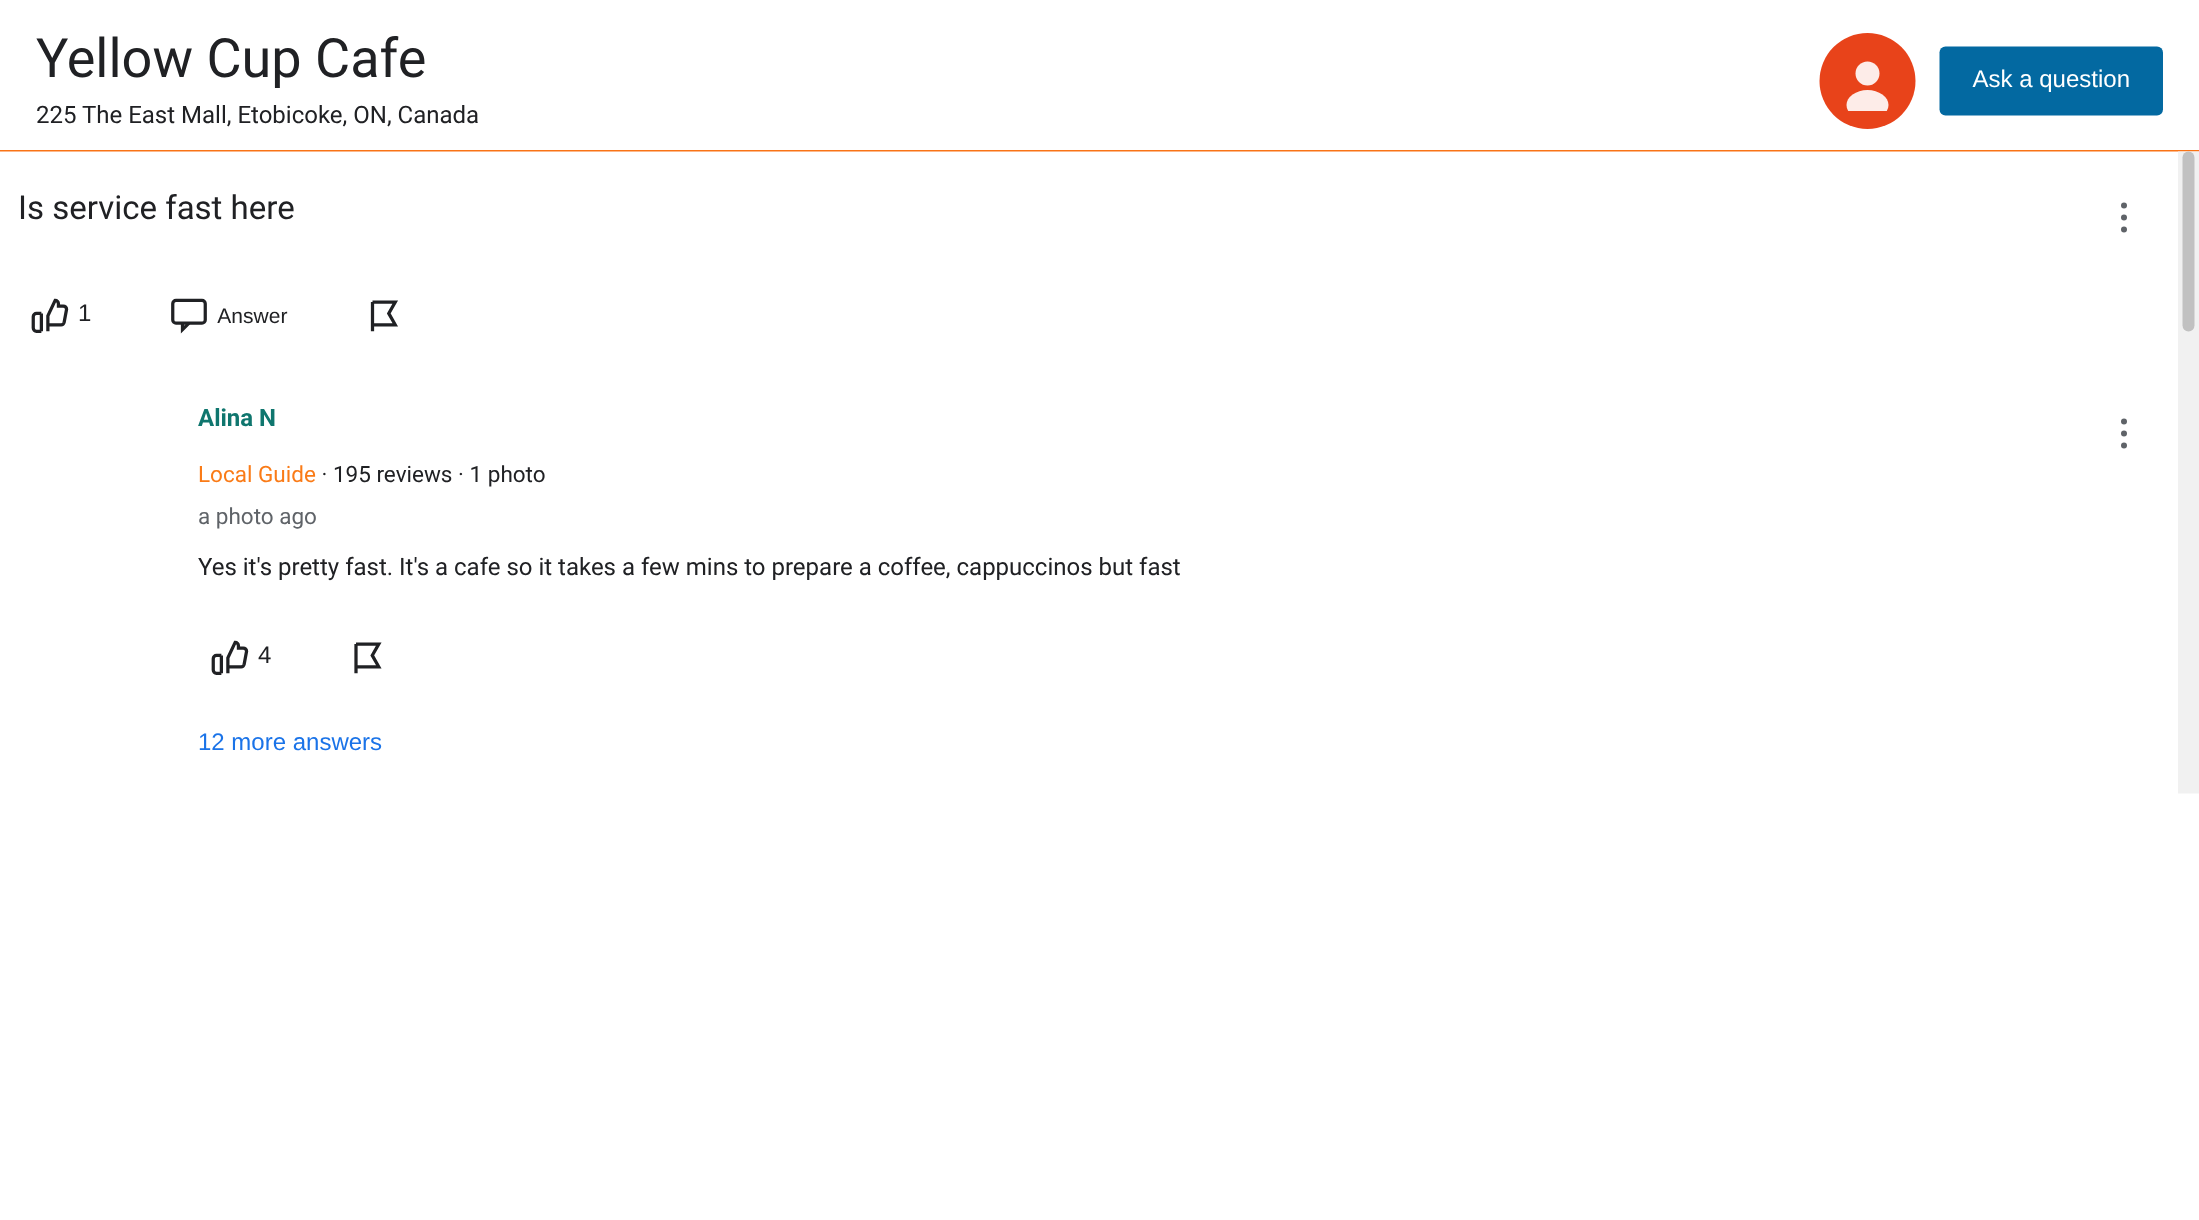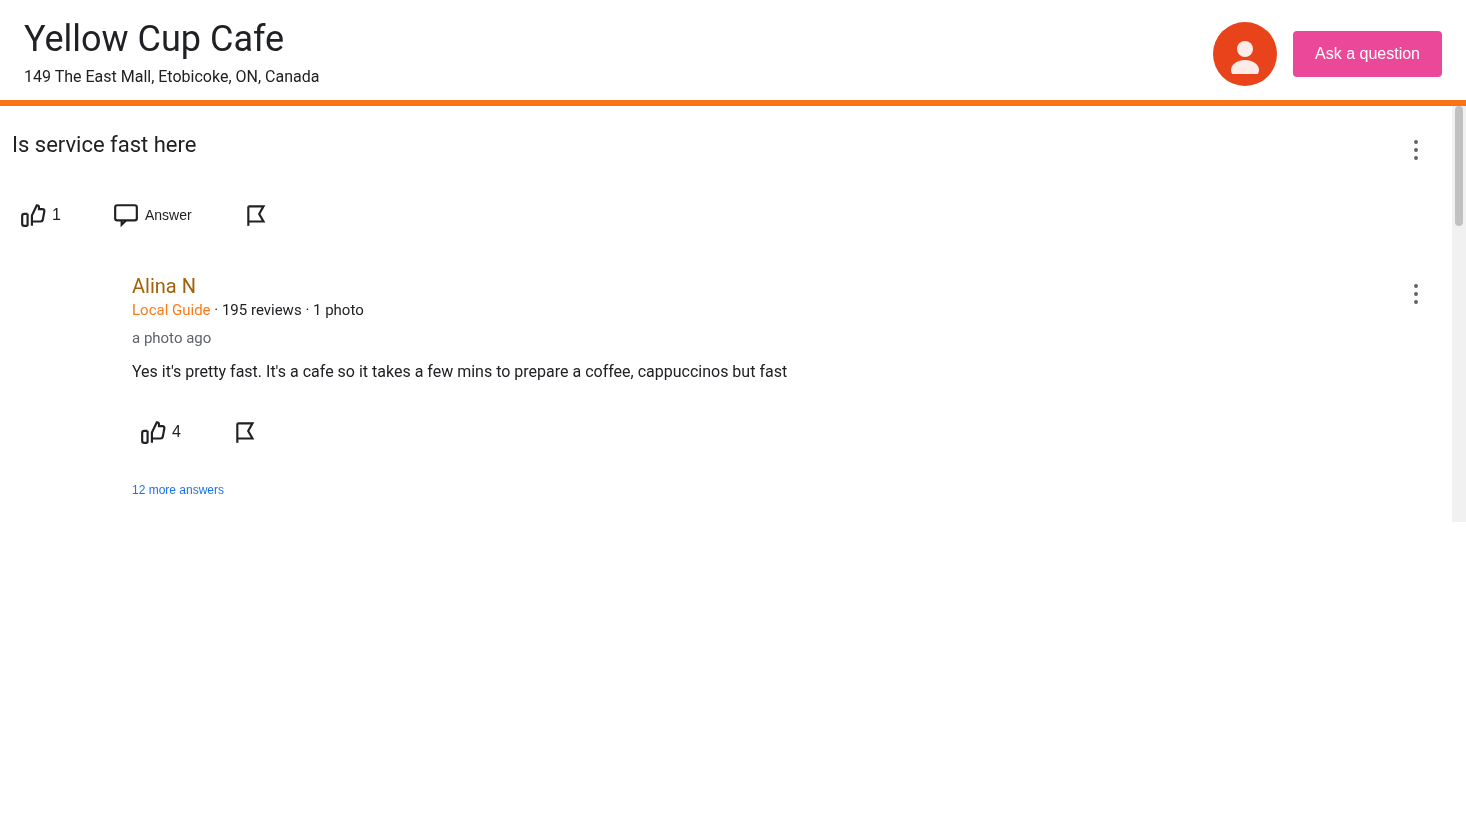--- a/index.html
+++ b/index.html
@@ -11,21 +11,21 @@
       min-height: 813px;
       overflow-x: hidden;
     }
 
     
     .header {
       display: flex;
       align-items: flex-start;
       justify-content: space-between;
       padding: 18px 24px 14px 24px;
-      border-bottom: 6px solid #f97316;
+      border-bottom: 1px solid #f97316;
     }
     .header-left {}
     .place-name {
       font-size: 36px;
       font-weight: 400;
       color: #202124;
       line-height: 1.2;
     }
     .place-address {
       font-size: 16px;
@@ -48,21 +48,21 @@
       align-items: center;
       justify-content: center;
       overflow: hidden;
       flex-shrink: 0;
     }
     .avatar svg {
       width: 40px;
       height: 40px;
     }
     .ask-button {
-      background: #ec4899;
+      background: #0369a1;
       color: #fff;
       border: none;
       border-radius: 4px;
       font-size: 16px;
       font-weight: 500;
       padding: 14px 22px;
       cursor: pointer;
       white-space: nowrap;
     }
 
@@ -164,28 +164,28 @@
       margin-top: 32px;
       margin-left: 120px;
       position: relative;
     }
     .answer-header {
       display: flex;
       align-items: flex-start;
       justify-content: space-between;
     }
     .answerer-name {
-      font-size: 20px;
-      font-weight: 400;
-      color: #a16207;
+      font-size: 16px;
+      font-weight: 700;
+      color: #0f766e;
     }
     .answerer-meta {
       font-size: 15px;
       color: #202124;
-      margin-top: 3px;
+      margin-top: 19px;
     }
     .local-guide-label {
       color: #fa7b17;
       font-weight: 400;
     }
     .answer-time {
       font-size: 15px;
       color: #5f6368;
       margin-top: 10px;
     }
@@ -223,21 +223,21 @@
     }
 
     
     .more-answers-row {
       margin-top: 28px;
       margin-left: 120px;
       padding-bottom: 24px;
     }
     .more-answers-link {
       color: #1a73e8;
-      font-size: 12px;
+      font-size: 16px;
       font-weight: 500;
       text-decoration: none;
       cursor: pointer;
       background: none;
       border: none;
       padding: 0;
       text-align: center;
     }
 
     .dots-icon {
@@ -253,21 +253,21 @@
       border-radius: 50%;
       background: #5f6368;
     }
   </style>
 </head>
 <body>
 
 <div class="header">
   <div class="header-left">
     <div class="place-name">Yellow Cup Cafe</div>
-    <div class="place-address">149 The East Mall, Etobicoke, ON, Canada</div>
+    <div class="place-address">225 The East Mall, Etobicoke, ON, Canada</div>
   </div>
   <div class="header-right">
     <div class="avatar">
       <svg viewBox="0 0 40 40">
         <circle cx="20" cy="15" r="8" fill="#fff" opacity="0.9"></circle>
         <ellipse cx="20" cy="36" rx="14" ry="10" fill="#fff" opacity="0.9"></ellipse>
       </svg>
     </div>
     <button class="ask-button">Ask a question</button>
   </div>

